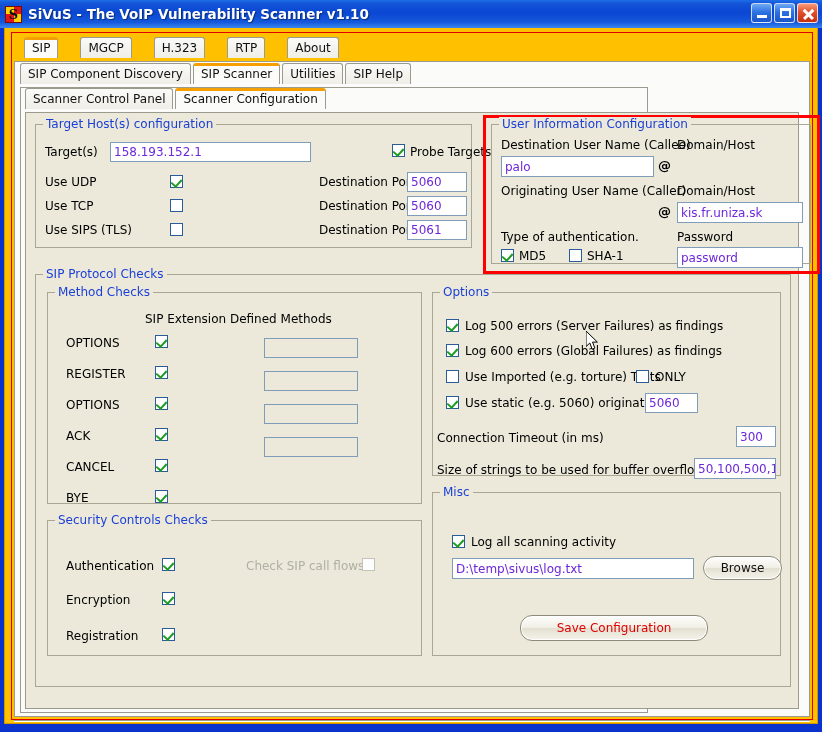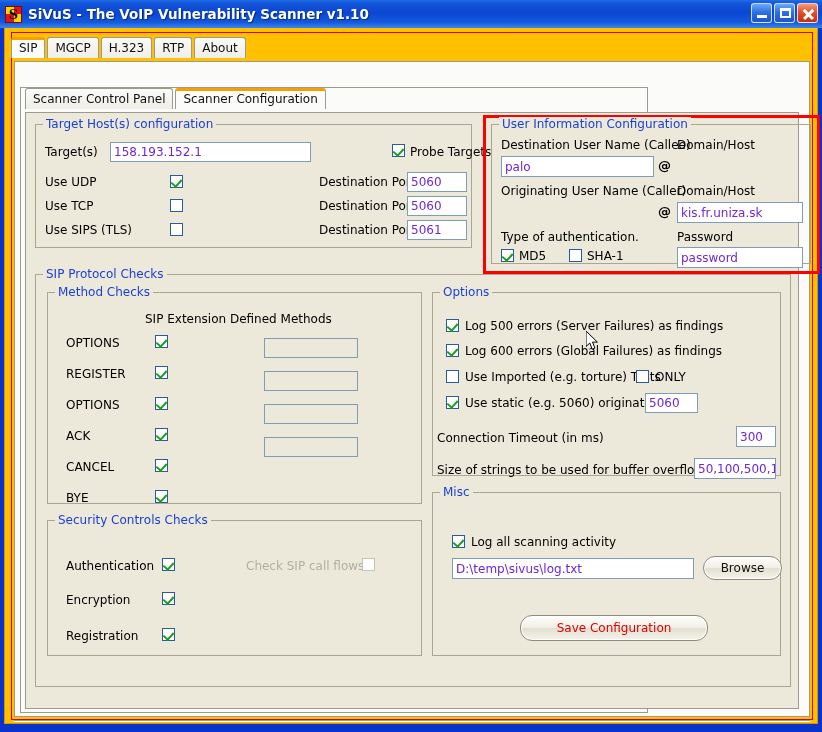--- a/index.html
+++ b/index.html
@@ -185,30 +185,36 @@
       <div class="wbtn close">
         <i class="x1"></i>
           <i class="x2"></i>
       </div>
     </div>
   </div>
 
   <div class="client">
     <div class="redline"></div>
 
-    <div class="tabrow" style="left:6px; top:9px;">
+    <div class="tabrow" style="left:19px; top:9px;gap:20px;">
       <div class="tab sel"><span>SIP</span></div>
       <div class="tab"><span>MGCP</span></div>
       <div class="tab"><span>H.323</span></div>
       <div class="tab"><span>RTP</span></div>
       <div class="tab"><span>About</span></div>
     </div>
 
     <div class="panel-l1">
 
+      <div class="tabrow" style="left:5px; top:1px;">
+        <div class="tab"><span>SIP Component Discovery</span></div>
+        <div class="tab sel lvl2"><span>SIP Scanner</span></div>
+        <div class="tab"><span>Utilities</span></div>
+        <div class="tab"><span>SIP Help</span></div>
+      </div>
 
       <div class="panel-l2">
 
         <div class="tabrow" style="left:4px; top:0px;">
           <div class="tab"><span>Scanner Control Panel</span></div>
           <div class="tab sel lvl3"><span>Scanner Configuration</span></div>
         </div>
 
         <div class="panel-l3">
 

